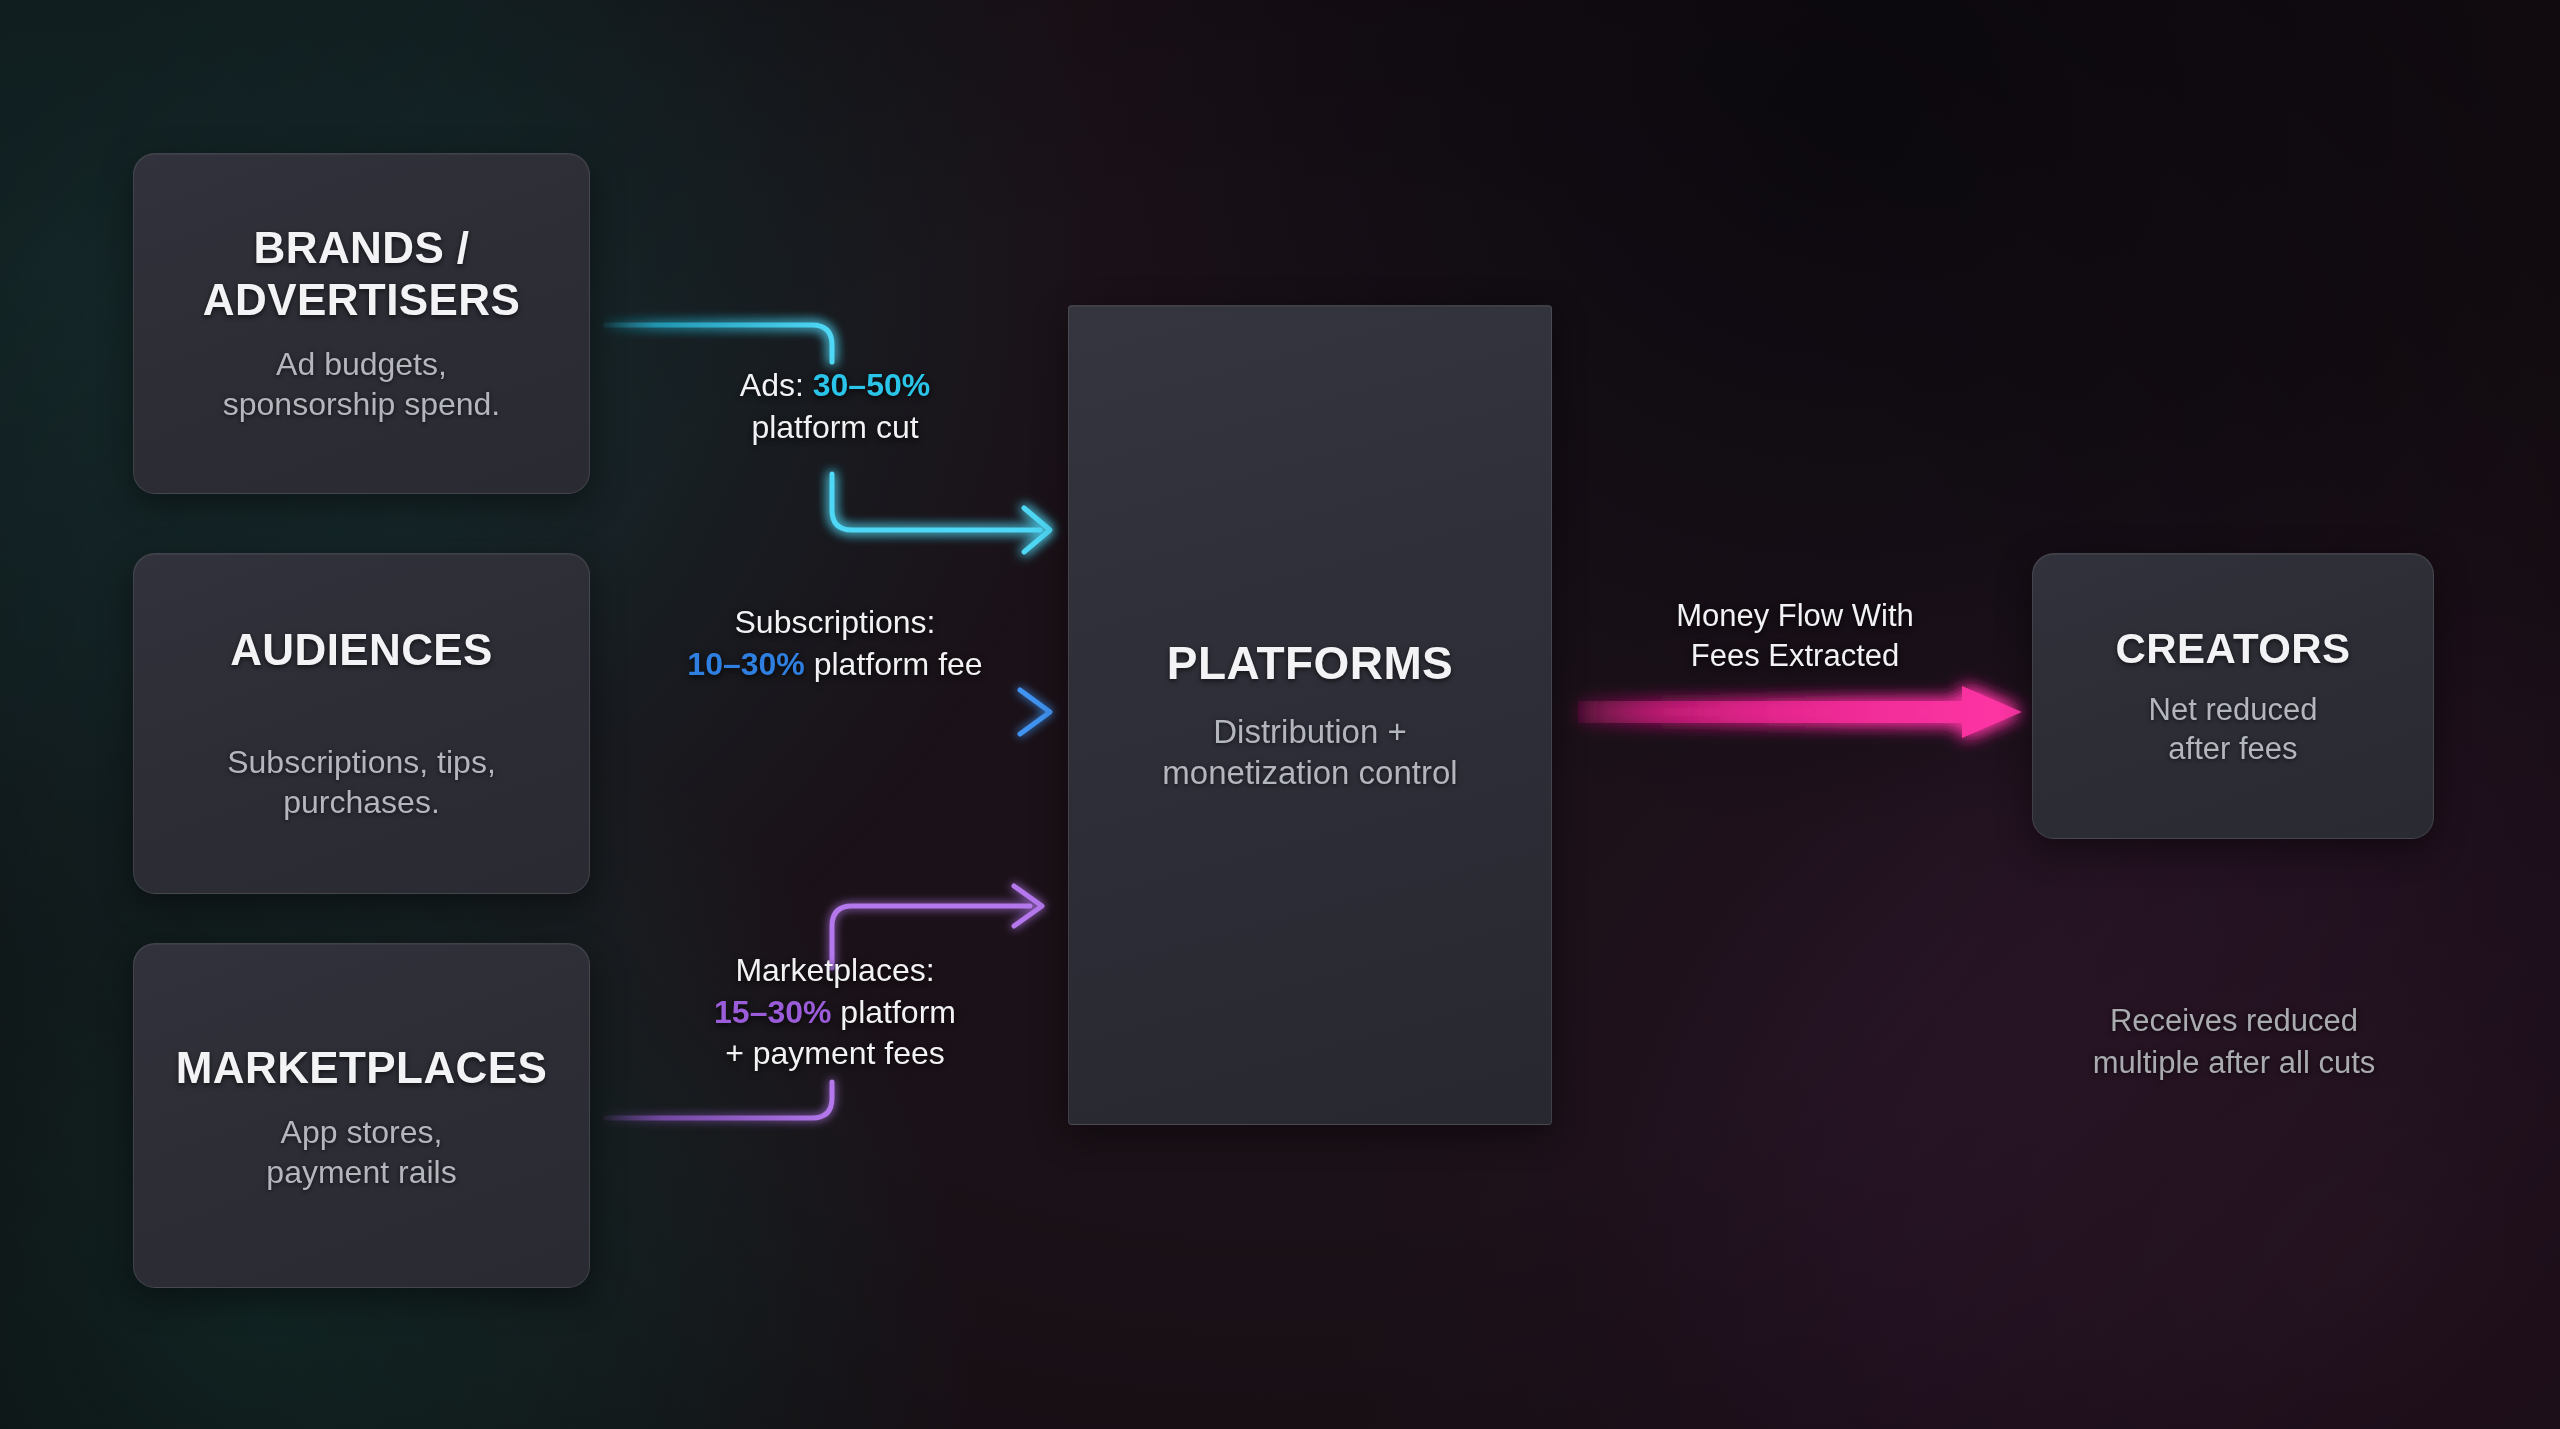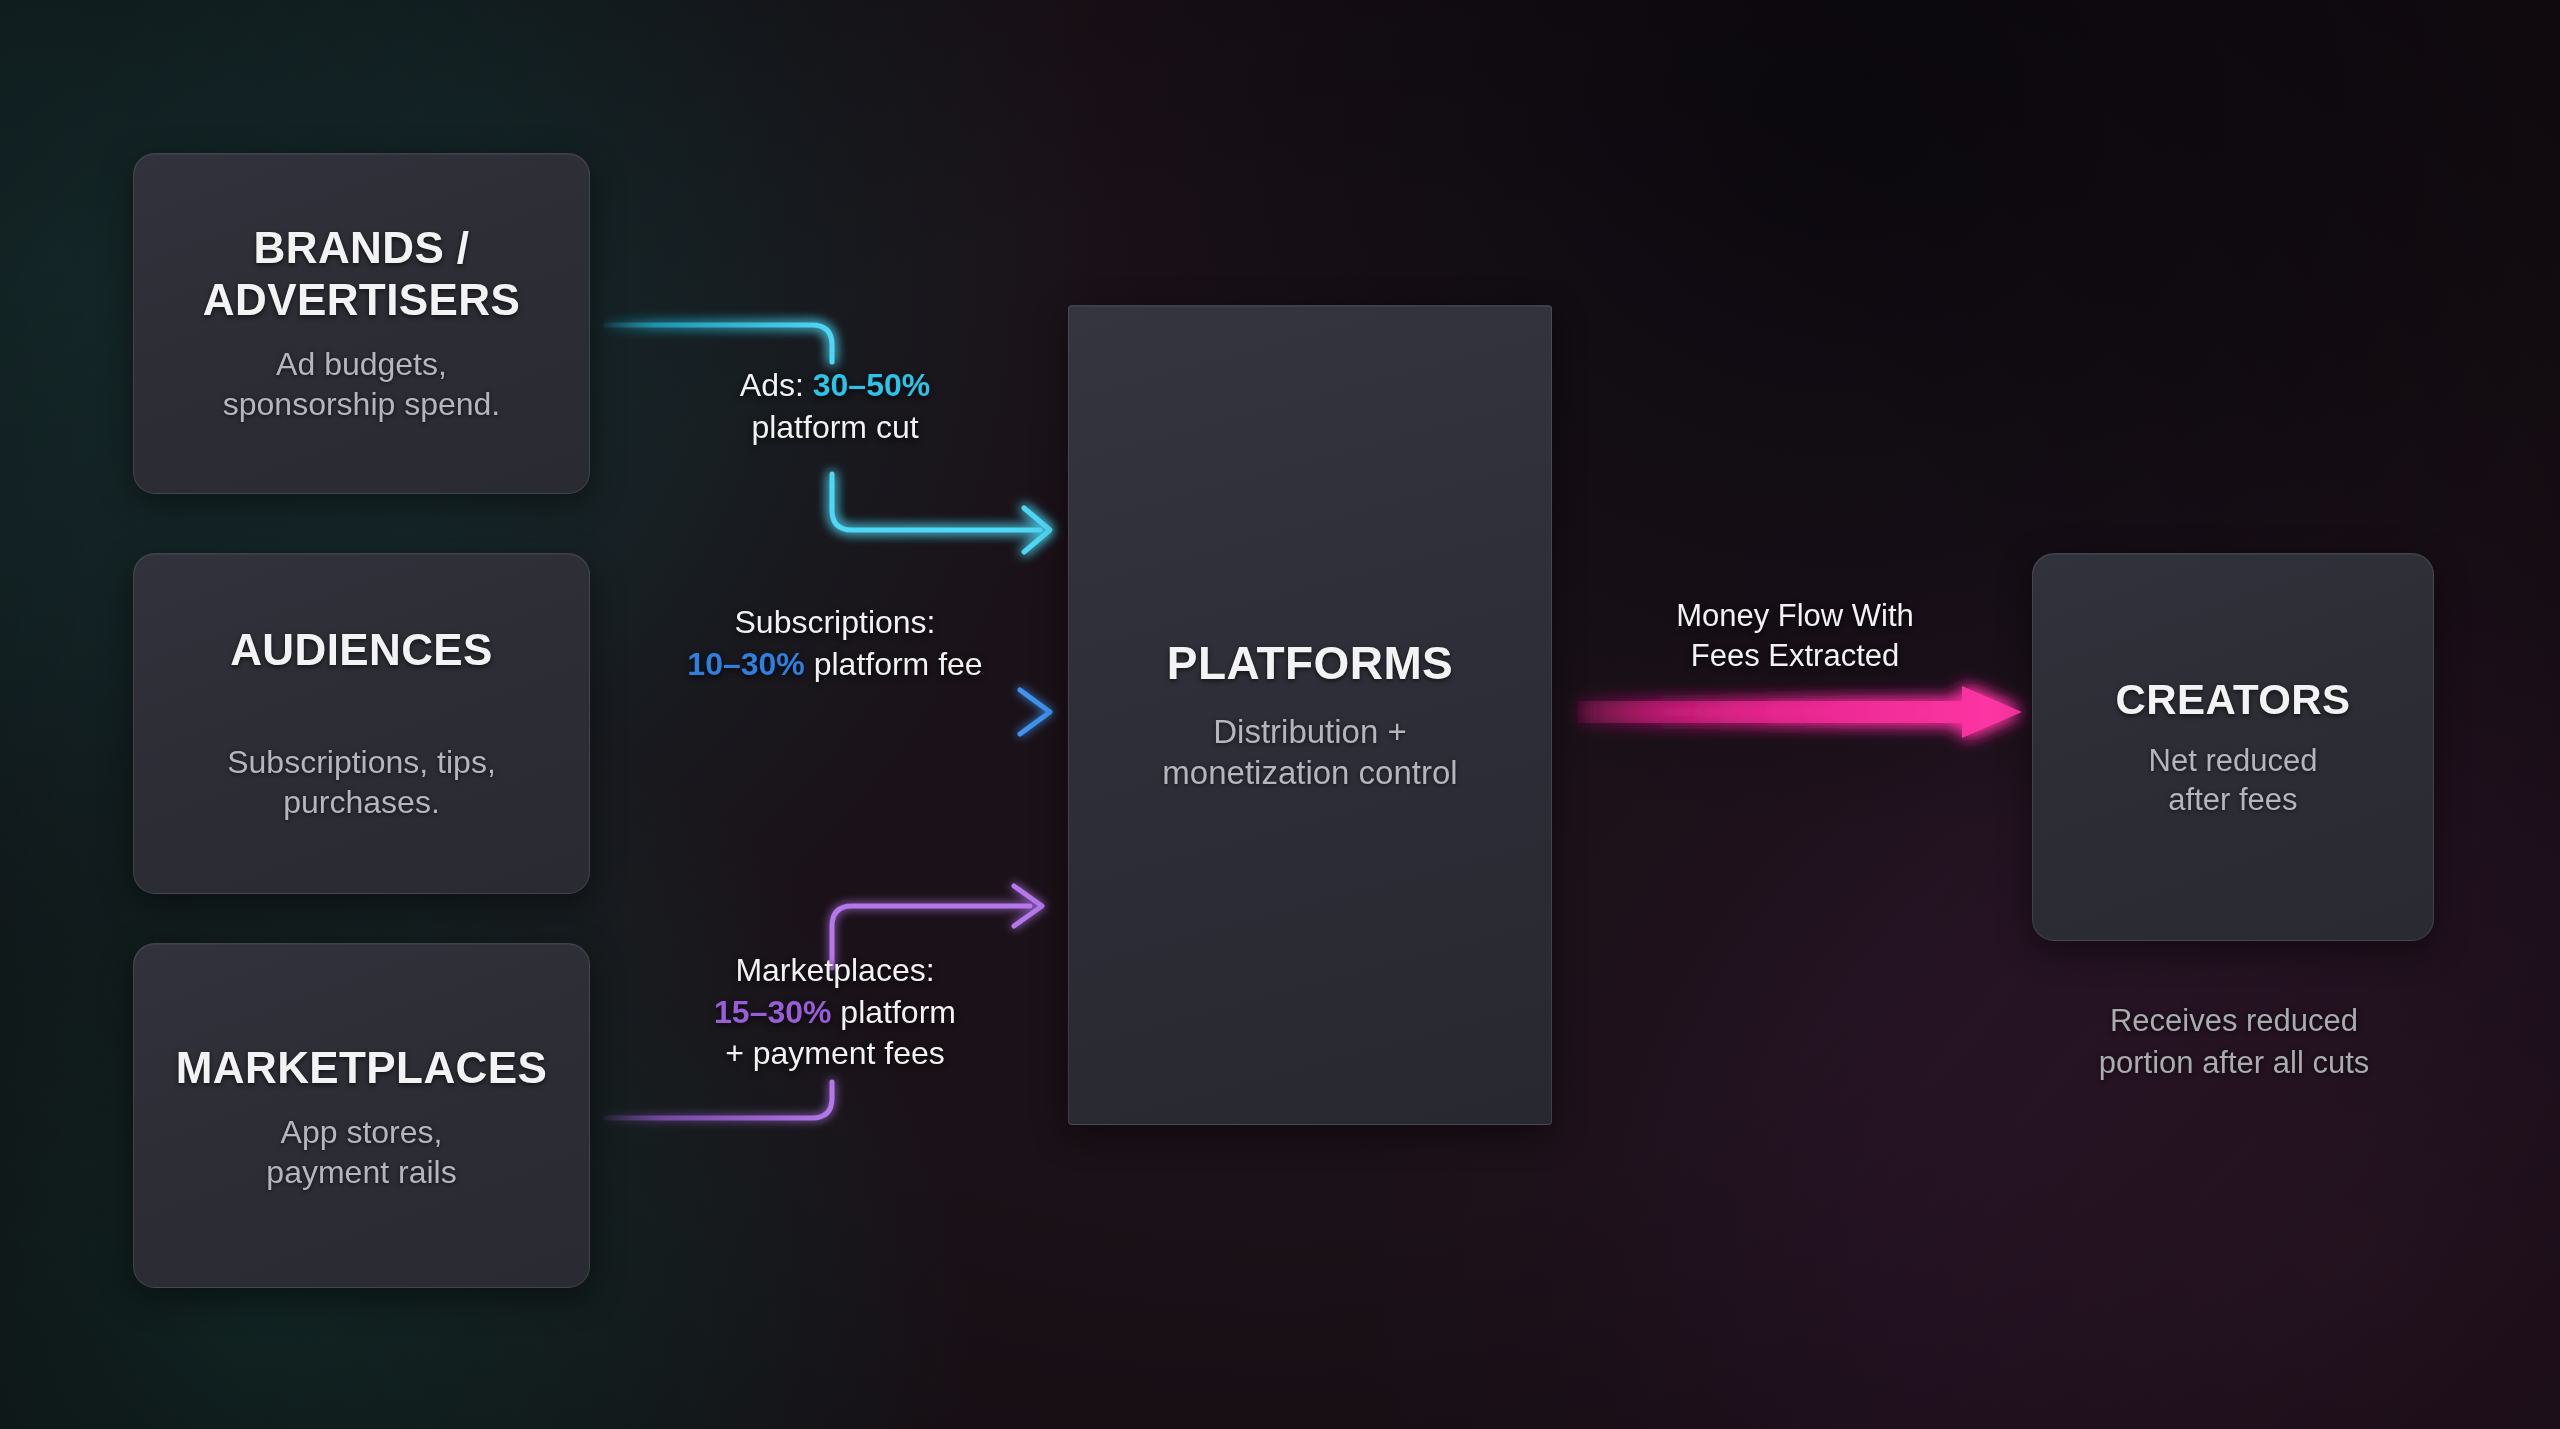--- a/index.html
+++ b/index.html
@@ -73,21 +73,21 @@
   #node-marketplaces .card-sub   { font-size: 32px; margin-top: 18px; }
 
   #node-platforms {
     left:1068px; top:305px; width:484px; height:820px;
     background: linear-gradient(165deg, #34353e 0%, #2e2f38 40%, #272830 100%);
     border-radius: 4px;
   }
   #node-platforms .card-title { font-size: 46px; }
   #node-platforms .card-sub   { font-size: 33px; margin-top: 20px; }
 
-  #node-creators { left:2032px; top:553px; width:402px; height:388px; }
+  #node-creators { left:2032px; top:553px; width:402px; height:286px; }
   #node-creators .card-title { font-size: 42px; }
   #node-creators .card-sub   { font-size: 31px; margin-top: 16px; }
 
   
   .flowtext {
     position: absolute;
     text-align: center;
     color: #f2f2f4;
     text-shadow: 0 2px 6px rgba(0,0,0,0.8);
     line-height: 1.3;
@@ -252,16 +252,16 @@
   </div>
 
   <div id="label-moneyflow" class="flowtext">
     <span>Money Flow With</span><br>
     <span>Fees Extracted</span>
   </div>
 
 
   <div id="caption-creators" class="caption">
     <span>Receives reduced</span><br>
-    <span>portion after all cuts</span>
+    <span>multiple after all cuts</span>
   </div>
 
 </div>
 
 </body></html>

